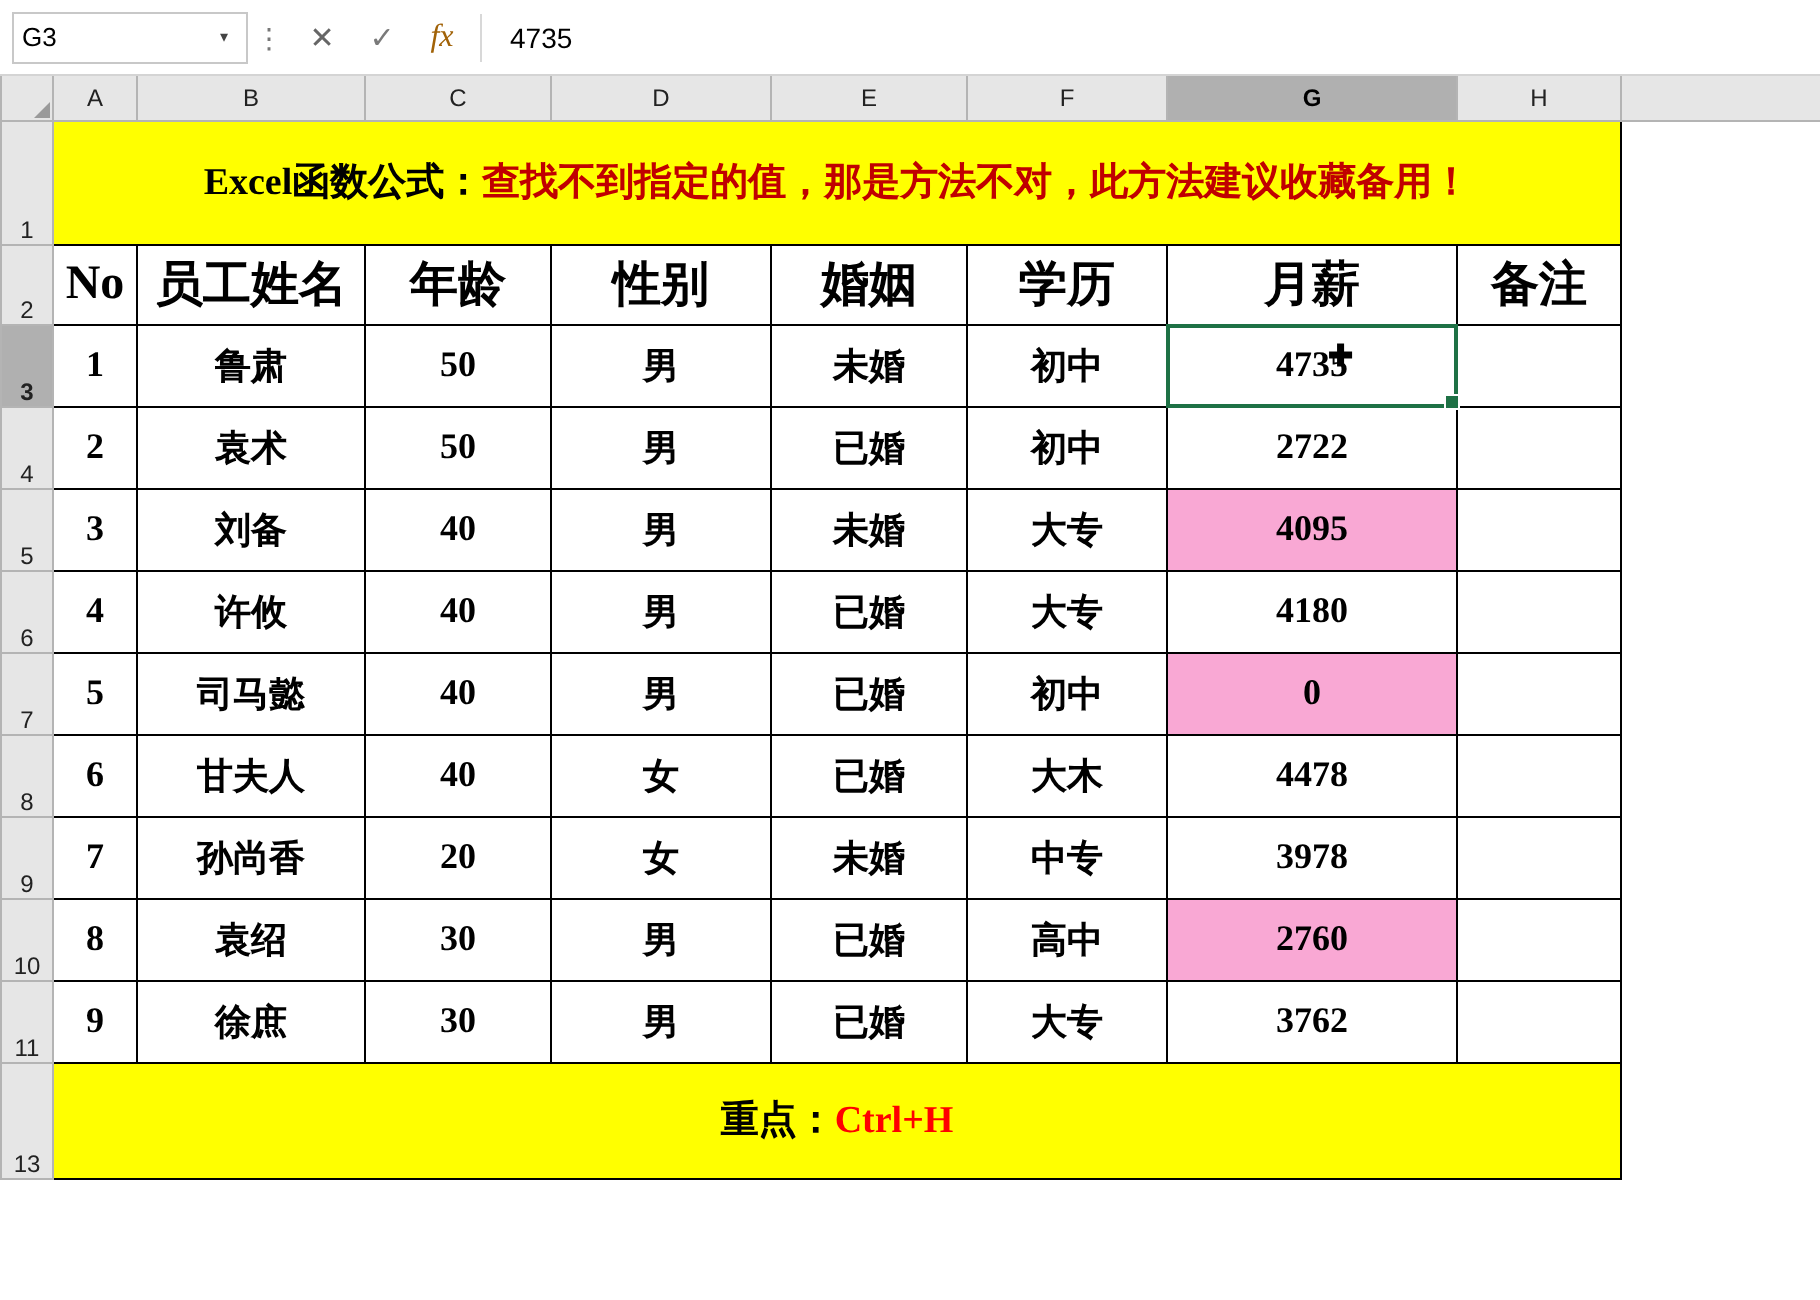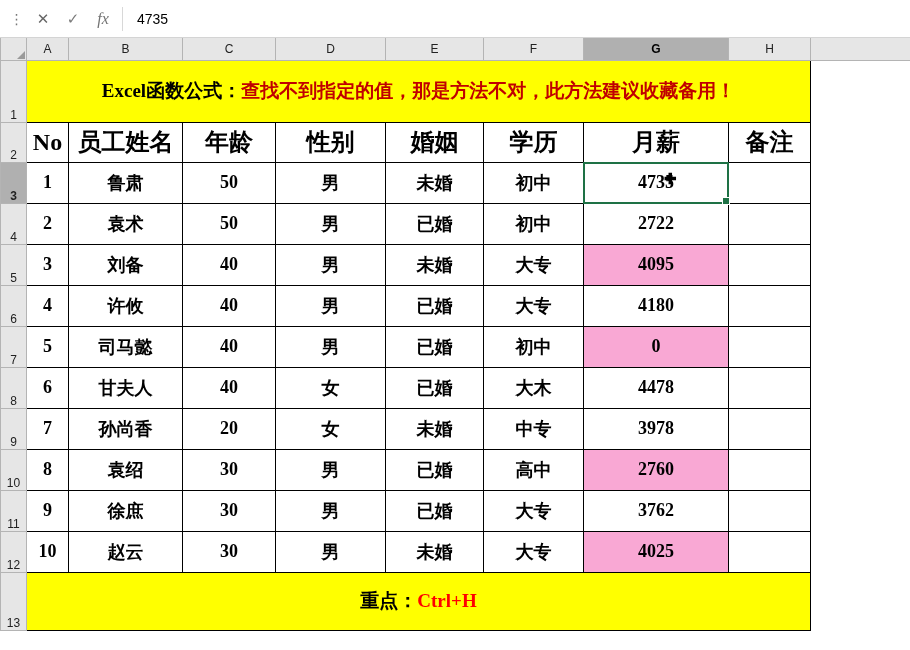--- a/index.html
+++ b/index.html
@@ -39,21 +39,21 @@
   .fb-sep {
     width: 22px; text-align: center;
     color: #777; font-size: 14px; letter-spacing: 1px;
   }
   .fb-btn {
     width: 30px; height: 30px;
     display: flex; align-items: center; justify-content: center;
     font-size: 15px; color: #666;
   }
   .fb-btn.check { color: #7a7a7a; }
-  .fb-fx { font-style: italic; font-family: "Liberation Serif", serif; font-size: 16px; color: #737373; }
+  .fb-fx { font-style: italic; font-family: "Liberation Serif", serif; font-size: 16px; color: #a16207; }
   .fb-divider {
     width: 1px; height: 24px; background: #d8d8d8; margin: 0 4px;
   }
   .formula-input {
     flex: 1;
     height: 26px;
     display: flex;
     align-items: center;
     padding-left: 10px;
     font-size: 14px;
@@ -176,20 +176,24 @@
     font-size: 15px;
     color: #000;
     pointer-events: none;
     line-height: 1;
   }
 </style>
 </head>
 <body>
 
 <div class="formula-bar">
+  <div class="namebox">
+    <span class="nb-text">G3</span>
+    <span class="nb-arrow">▾</span>
+  </div>
   <div class="fb-sep">⋮</div>
   <div class="fb-btn">✕</div>
   <div class="fb-btn check">✓</div>
   <div class="fb-btn fb-fx">fx</div>
   <div class="fb-divider"></div>
   <div class="formula-input">4735</div>
 </div>
 
 <div class="grid-wrap">
 <table class="grid">
@@ -355,32 +359,20 @@
     <td class="cell">徐庶</td>
     <td class="cell">30</td>
     <td class="cell">男</td>
     <td class="cell">已婚</td>
     <td class="cell">大专</td>
     <td class="cell">3762</td>
     <td class="cell"></td>
     <td class="cell empty"></td>
   </tr>
 
-  <tr style="height:41px">
-    <td class="rowhead">12</td>
-    <td class="cell">10</td>
-    <td class="cell">赵云</td>
-    <td class="cell">30</td>
-    <td class="cell">男</td>
-    <td class="cell">未婚</td>
-    <td class="cell">大专</td>
-    <td class="cell redfill">4025</td>
-    <td class="cell"></td>
-    <td class="cell empty"></td>
-  </tr>
 
   <tr style="height:58px">
     <td class="rowhead">13</td>
     <td class="footer" colspan="8">
       <span>重点：</span><span class="red">Ctrl+H</span>
     </td>
     <td class="cell empty"></td>
   </tr>
 </tbody>
     </table>

